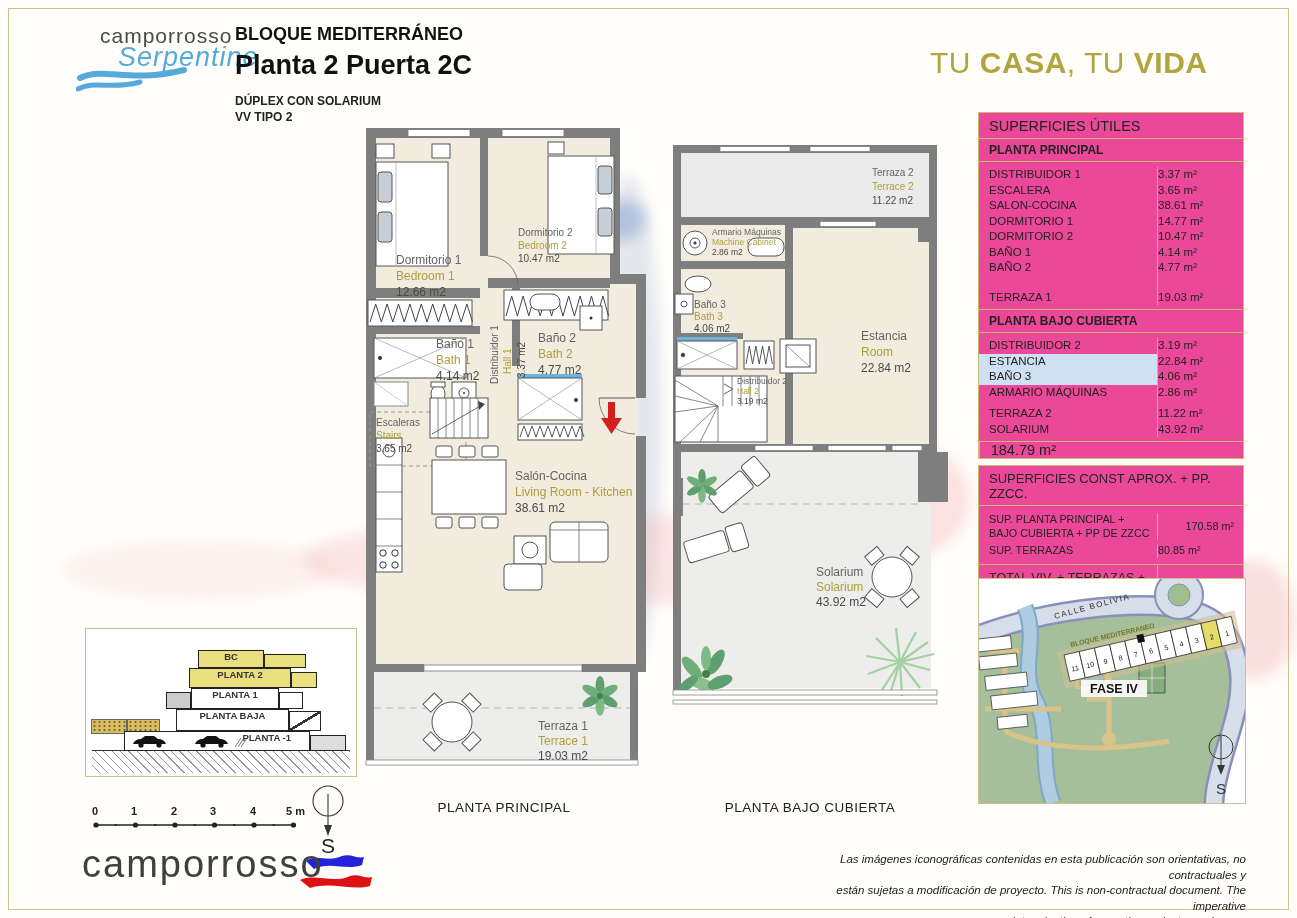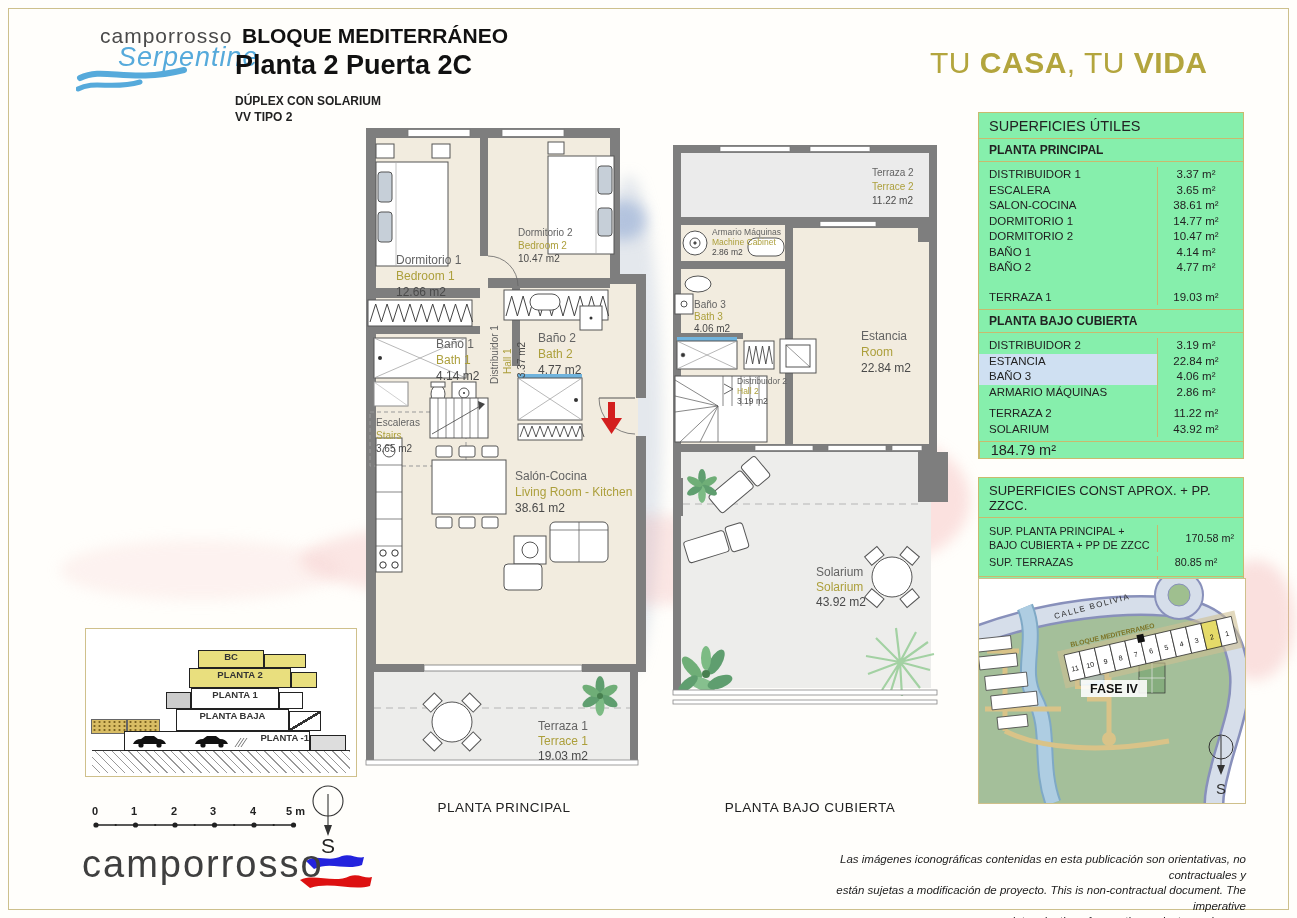--- a/index.html
+++ b/index.html
@@ -7,37 +7,37 @@
         font-family:"Liberation Sans",sans-serif;color:#222;}
   .abs{position:absolute;}
   #frame{position:absolute;left:8px;top:8px;right:8px;bottom:8px;border:1px solid #cdc08c;pointer-events:none;}
 
   
   .wash{position:absolute;filter:blur(7px);border-radius:50%;}
 
   
   #logo-top{left:100px;top:24px;font-size:21px;letter-spacing:1px;color:#4a4a4a;}
   #logo-serp{left:118px;top:42px;font-size:27px;font-style:italic;color:#56aadb;letter-spacing:1px;}
-  #block-title{left:235px;top:24px;font-size:21px;font-weight:bold;color:#111;margin-left:7px;}
+  #block-title{left:235px;top:24px;font-size:18px;font-weight:bold;color:#111;}
   #unit-title{left:235px;top:50px;font-size:27px;font-weight:bold;color:#111;}
   #sub1{left:235px;top:94px;font-size:12px;font-weight:bold;}
   #sub2{left:235px;top:110px;font-size:12px;font-weight:bold;}
   #tagline{left:930px;top:46px;width:330px;font-size:30px;color:#b3a53d;letter-spacing:.5px;white-space:nowrap;}
   #tagline b{font-weight:bold;}
 
   
   #tables{left:978px;top:112px;width:266px;}
-  .tbox{border:1px solid #c9ba6e;background:#86efac;margin-bottom:18px;}
+  .tbox{border:1px solid #c9ba6e;background:#ec4899;margin-bottom:6px;}
   .t-title{font-size:14.5px;padding:5px 10px 4px;border-bottom:1px solid #c9ba6e;color:#222;}
   .t-sub{font-size:12px;font-weight:bold;padding:4px 10px;border-bottom:1px solid #c9ba6e;}
   .t-sub.bt{border-top:1px solid #c9ba6e;}
   .t-body{padding:5px 0 4px;}
   .t-row{display:flex;font-size:11.5px;line-height:15.5px;}
   .t-lab{flex:1;padding-left:10px;}
-  .t-val{width:86px;border-left:1px solid #c9ba6e;text-align:center;padding-right:9px;box-sizing:border-box;}
+  .t-val{width:86px;border-left:1px solid #c9ba6e;text-align:left;padding-right:9px;box-sizing:border-box;}
   .t-row.sp{height:14px;}
   .t-lab.hl{background:#cfe0f2;}
   .t-total{display:flex;border-top:1px solid #c9ba6e;align-items:center;}
   .t-total .t-lab{font-size:14.5px;padding:6px 4px 6px 10px;}
   .t-total .t-val{font-size:14.5px;align-self:stretch;display:flex;align-items:center;justify-content:flex-end;}
   #tbox2 .t-title{font-size:13px;}
   #tbox2 .t-row{font-size:10.8px;line-height:13.5px;padding:2px 0;}
   #tbox2 .t-total .t-lab{font-size:12.5px;}
   #tbox2 .t-total .t-val{font-size:15.5px;}
 
@@ -604,21 +604,21 @@
         <polygon points="238,186 246,186 242,196" fill="#333"></polygon>
         <text x="242" y="215" text-anchor="middle" font-size="15" fill="#333">S</text>
       </g>
     </svg>
   </div>
 
   <div class="abs" id="sec-box">
     <div id="ground"></div>
     <div class="gravel" style="left:5px;top:90px;width:34px;height:13px;"></div>
     <div class="gravel" style="left:41px;top:90px;width:31px;height:13px;"></div>
-    <div class="floor" style="left:38px;top:102px;width:186px;height:20px;justify-content:flex-end;">
+    <div class="floor" style="left:38px;top:102px;width:186px;height:20px;justify-content:flex-end;padding-right:18px;">
         <span>PLANTA -1</span>
       </div>
     <div class="floor" style="left:224px;top:106px;width:36px;height:16px;background:#ddd;"></div>
     <svg class="abs" style="left:45px;top:104px" width="130" height="17" viewBox="0 0 130 17">
       <g fill="#111">
         <path d="M2,11 q2,-5 8,-5 l4,-3 9,0 4,3 q6,0 8,5 z"></path>
           <circle cx="10" cy="12" r="2.6"></circle>
           <circle cx="28" cy="12" r="2.6"></circle>
         <g transform="translate(62,0)">
             <path d="M2,11 q2,-5 8,-5 l4,-3 9,0 4,3 q6,0 8,5 z"></path>

